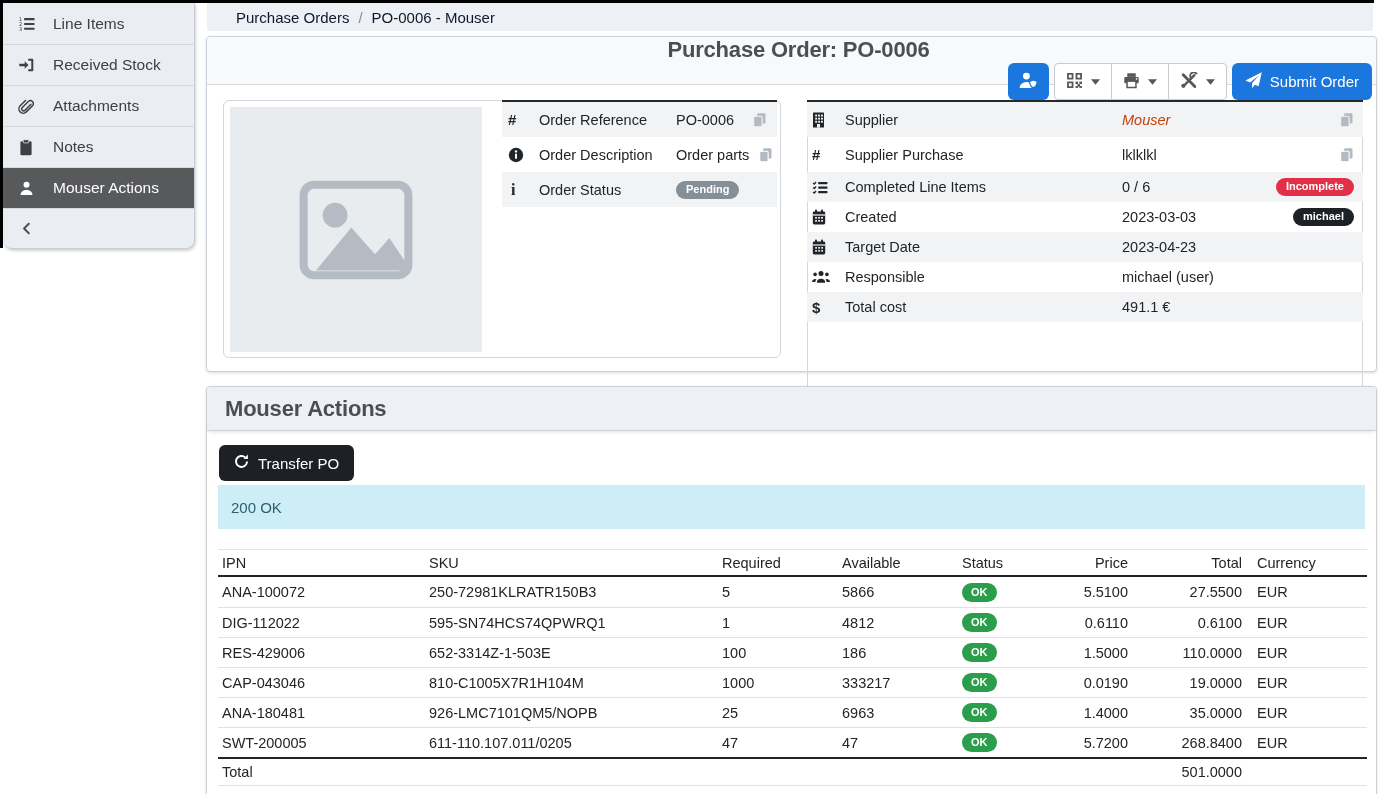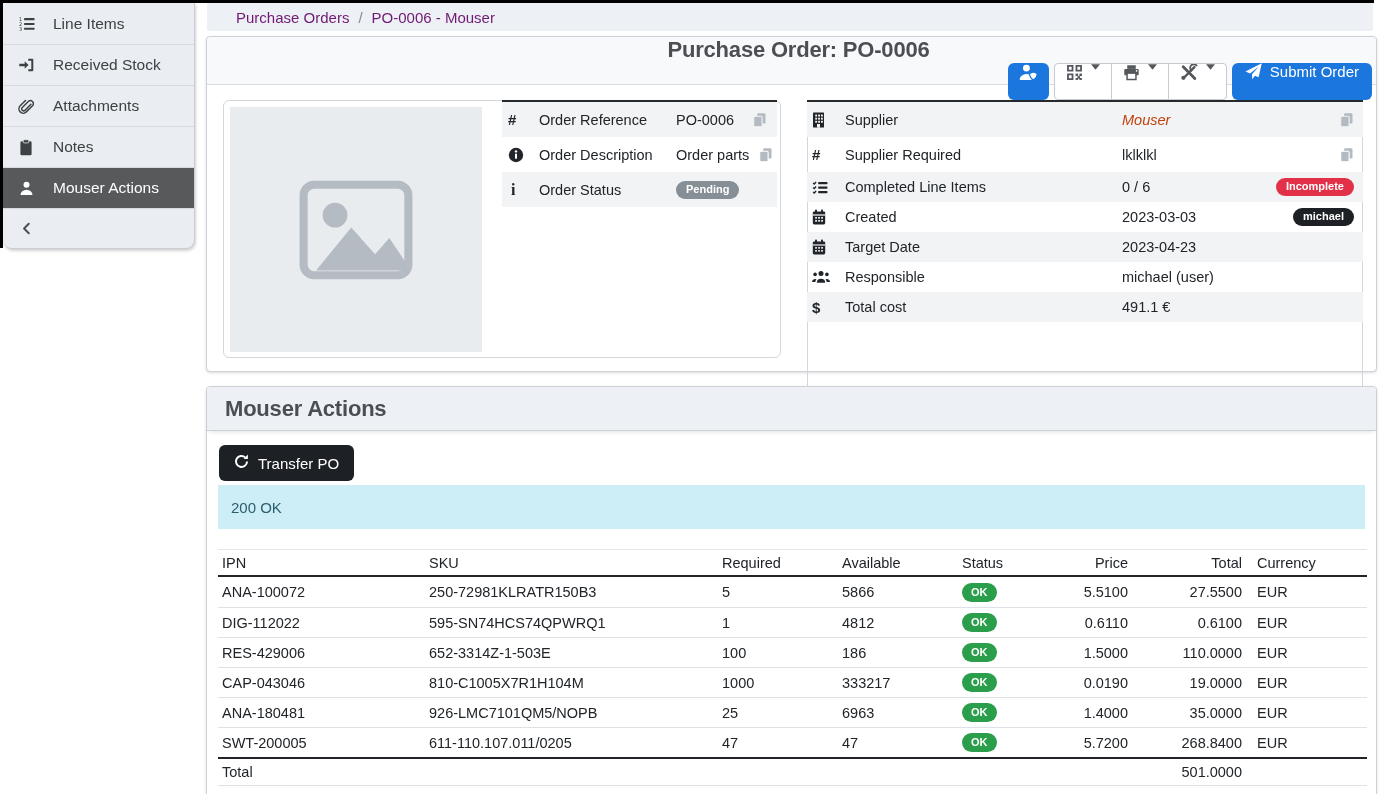--- a/index.html
+++ b/index.html
@@ -16,38 +16,38 @@
   border-top:1px solid #d6dade; font-size:15.5px; color:#3d4144; cursor:pointer; }
 .sb-item:first-child { border-top:none; }
 .sb-item.active { background:#58595b; color:#fff; }
 .sb-icon { width:20px; height:17px; display:flex; align-items:center; justify-content:center; color:#3d4144; }
 .sb-item.active .sb-icon { color:#fff; }
 .sb-collapse { height:40px; }
 
 
 .breadcrumb { position:absolute; left:207px; top:3px; width:1166px; height:28px; background:#edf0f4;
   display:flex; align-items:center; padding-left:29px; font-size:15px; border-radius:0 0 2px 2px; }
-.breadcrumb a { color:#701a75; text-decoration:none; cursor:pointer; }
+.breadcrumb a { color:#0f172a; text-decoration:none; cursor:pointer; }
 .breadcrumb .sep { color:#858c93; margin:0 9px; }
 
 
 .panel { position:absolute; left:206px; width:1171px; background:#fff; border:1px solid #ccd2d8;
   border-radius:4px; box-shadow:0 1px 3px rgba(0,0,0,.14); }
 .panel1 { top:36px; height:336px; }
 .panel2 { top:386px; height:430px; border-radius:4px 4px 0 0; }
 .panel-head { height:48px; background:#f8f9fa; border-bottom:1px solid #d8dce0;
   border-radius:4px 4px 0 0; display:flex; align-items:center; padding:0 4px 0 18px;flex-direction:column; }
 .panel-head2 { height:44px; background:#edf1f6; border-bottom:1px solid #ccd2d8;
   border-radius:4px 4px 0 0; display:flex; align-items:center; padding:0 18px;
   box-shadow:0 3px 4px -2px rgba(0,0,0,.12); position:relative; z-index:2; }
 .title { font-size:22px; font-weight:600; color:#4b4f53; letter-spacing:-.2px; }
 
 
 .toolbar { margin-left:auto; display:flex; align-items:center; gap:5px; }
-.btn { height:37px; display:flex; align-items:flex-start; justify-content:center; border:none;
+.btn { height:37px; display:flex; align-items:center; justify-content:center; border:none;
   cursor:pointer; font-family:inherit; background:none; }
 .btn-blue { width:41px; background:#1b76dd; border-radius:6px; color:#fff; }
 .btn-group { display:flex; }
 .btn-light { background:#fff; border:1px solid #c6ccd2; color:#54585d; gap:8px; padding:0 11px; }
 .btn-light + .btn-light { margin-left:-1px; }
 .btn-group .btn-light:first-child { border-radius:4px 0 0 4px; }
 .btn-group .btn-light:last-child { border-radius:0 4px 4px 0; }
 .btn-primary { background:#1b76dd; color:#fff; border-radius:6px; padding:0 13px; gap:8px;
   font-size:15px; }
 .caret { display:flex; }
@@ -322,21 +322,21 @@
               <span class="copy">
                 <svg width="15" height="16" viewBox="0 0 16 16" fill="currentColor">
                   <rect x="5.4" y="0.8" width="9" height="11" rx="1.4"></rect>
                   <rect x="1.8" y="4" width="9" height="11.2" rx="1.4" stroke="#f1f3f5" stroke-width="1.2"></rect>
                 </svg>
               </span>
             </span>
         </div>
         <div class="drow">
           <span class="dicon">#</span>
-          <span class="dlabel">Supplier Required</span>
+          <span class="dlabel">Supplier Purchase</span>
           <span class="dvalue">lklklkl</span>
           <span class="dright">
               <span class="copy">
                 <svg width="15" height="16" viewBox="0 0 16 16" fill="currentColor">
                   <rect x="5.4" y="0.8" width="9" height="11" rx="1.4"></rect>
                   <rect x="1.8" y="4" width="9" height="11.2" rx="1.4" stroke="#fff" stroke-width="1.2"></rect>
                 </svg>
               </span>
             </span>
         </div>

